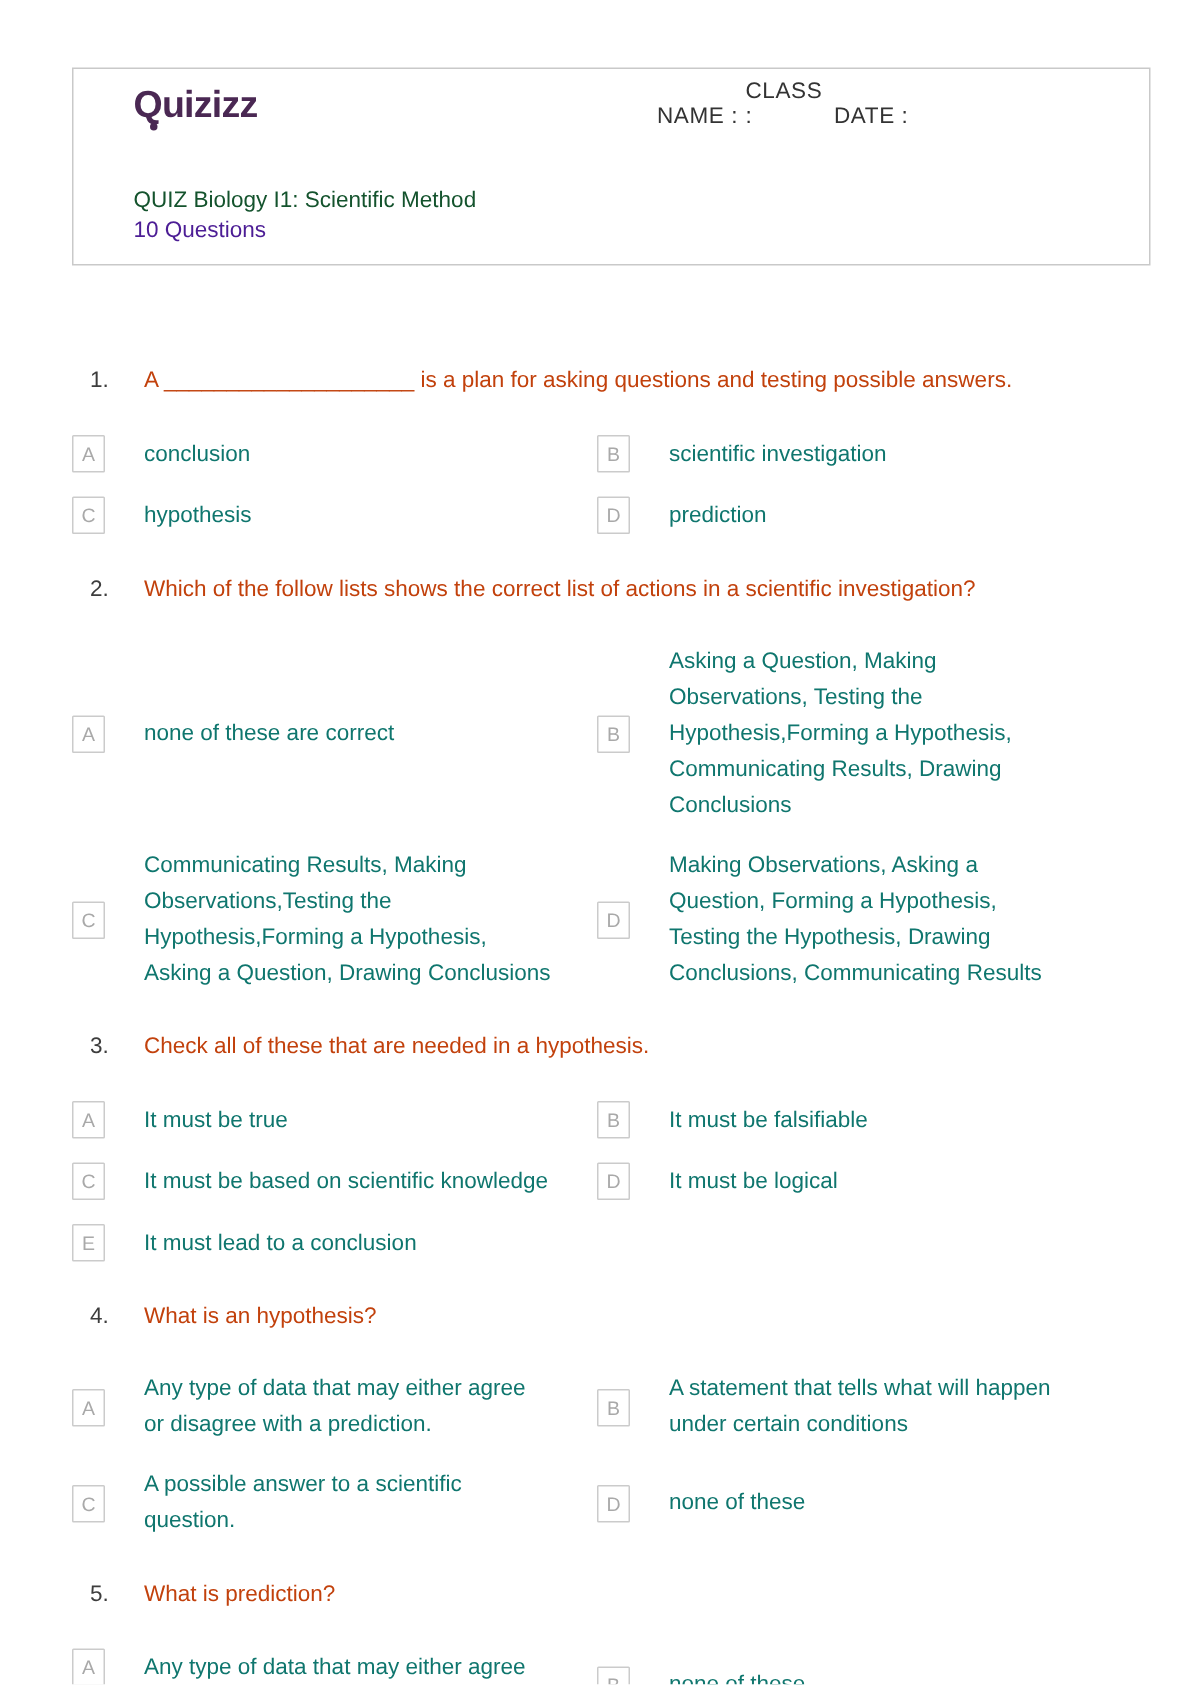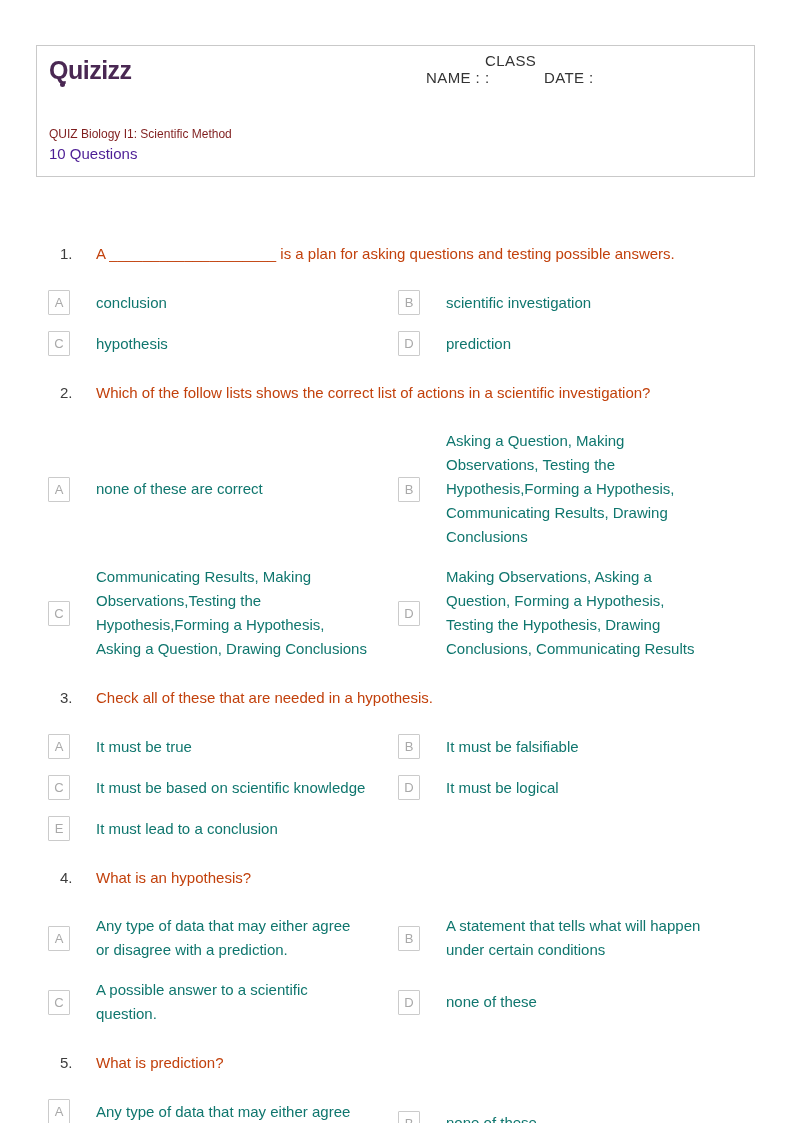--- a/index.html
+++ b/index.html
@@ -6,37 +6,37 @@
   .page{
     position:relative;
     width:794px;height:1123px;
     background:#ffffff;
     overflow:hidden;
     font-family:"Liberation Sans", sans-serif;
     color:#3d3d3d;
   }
   
   .header-box{
-    position:absolute;left:36px;top:45px;width:719px;height:132px;
+    position:absolute;left:48px;top:45px;width:719px;height:132px;
     border:1px solid #c9c9c9;box-sizing:border-box;
-    display:flex;justify-content:space-between;
+    display:flex;justify-content:space-between;padding-left:28px;
   }
   .header-left{
     display:flex;flex-direction:column;justify-content:space-between;
     padding:11px 0 12px 12px;width:350px;box-sizing:border-box;
   }
   .logo{position:relative;display:inline-block;line-height:26px;}
   .logo-text{
     font-size:25px;font-weight:700;color:#4a2853;letter-spacing:-0.5px;
   }
   .logo-dot{
     position:absolute;left:11px;bottom:0px;width:5px;height:5px;border-radius:50%;
     background:#4a2853;
   }
-  .quiz-title{font-size:12px;color:#7f1d1d;line-height:20px;}
+  .quiz-title{font-size:15px;color:#14532d;line-height:20px;}
   .quiz-subtitle{font-size:15px;color:#4c1d95;line-height:20px;}
   .header-right{
     width:328px;box-sizing:border-box;
     padding:22px 13px 0 0;
     display:flex;flex-direction:row;
   }
   .field-row{
     display:flex;align-items:flex-end;height:18px;margin-bottom:17px;
   }
   .field-label{

